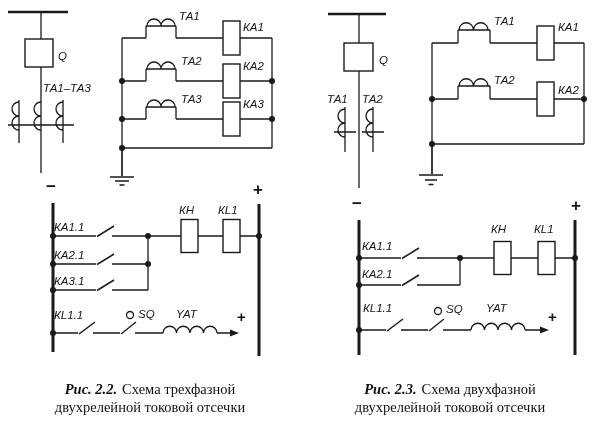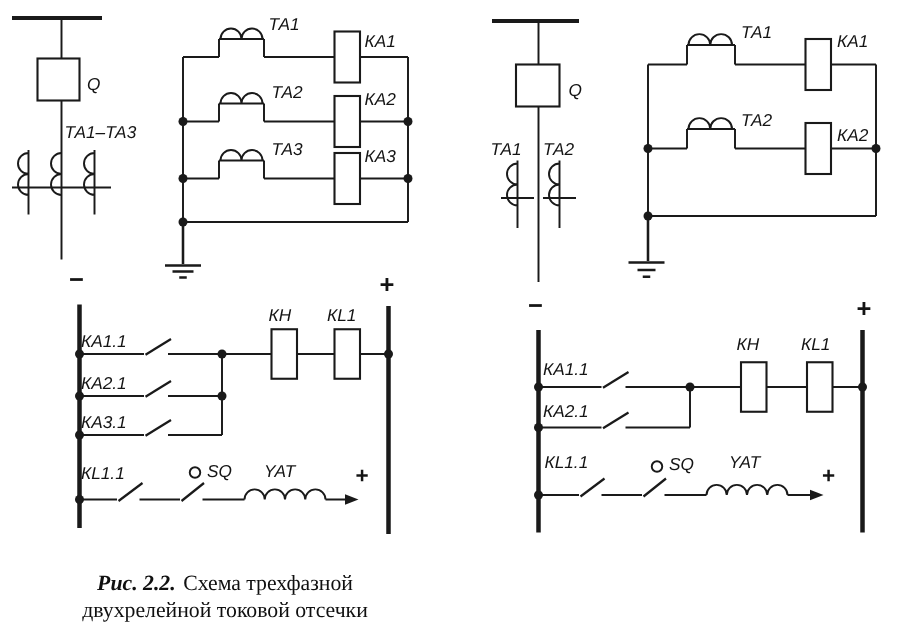--- a/index.html
+++ b/index.html
@@ -173,13 +173,17 @@
     <text class="lbl" x="446" y="313">SQ</text>
     <text class="lbl" x="486" y="312">YAT</text>
     <text class="pol2" x="548" y="322">+</text>
   </g>
 </svg>
 
   <div class="caption" style="left:0;">
     <div><span class="ref">Рис. 2.2.</span><span>Схема трехфазной</span></div>
     <div>двухрелейной токовой отсечки</div>
   </div>
+  <div class="caption" style="left:300px;">
+    <div><span class="ref">Рис. 2.3.</span><span>Схема двухфазной</span></div>
+    <div>двухрелейной токовой отсечки</div>
+  </div>
 </div>
 
 </body></html>

